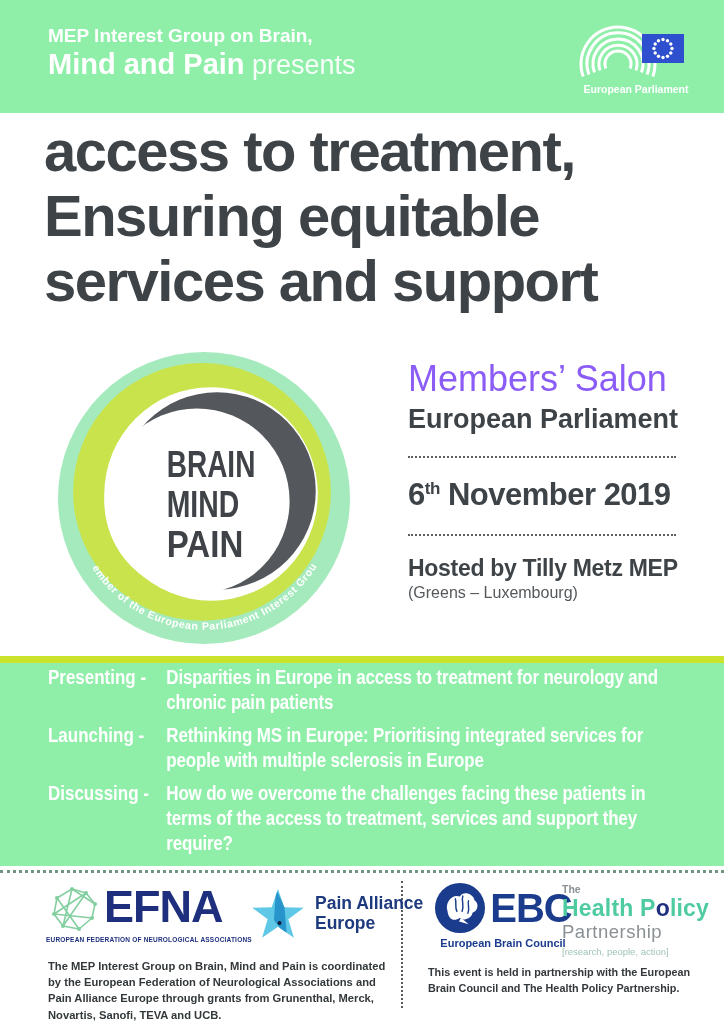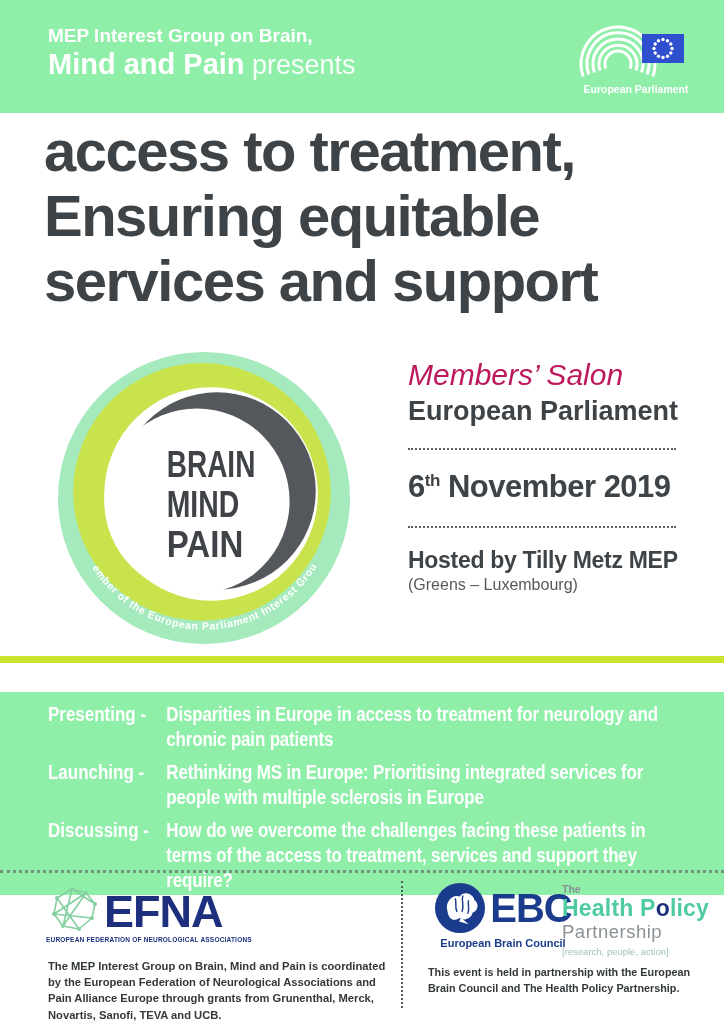--- a/index.html
+++ b/index.html
@@ -17,44 +17,44 @@
 
   
   .main-title{position:absolute;left:44px;top:119px;color:#3E4347;font-size:58px;
               font-weight:700;line-height:1.12;letter-spacing:-1.5px;}
 
   
   .bmp-logo{position:absolute;left:58px;top:352px;}
 
   
   .event-col{position:absolute;left:408px;top:358px;width:272px;color:#3E4347;}
-  .venue{font-size:30px;font-weight:400;color:#be185d;white-space:nowrap;font-style:italic;}
+  .venue{font-size:36px;font-weight:400;color:#8b5cf6;white-space:nowrap;}
   .institution{font-size:27px;font-weight:700;margin-top:4px;white-space:nowrap;}
   .dots{border-top:2px dotted #5a5e60;width:268px;margin-top:21px;margin-bottom:19px;}
   .date-line{font-size:31px;font-weight:700;white-space:nowrap;letter-spacing:-0.5px;}
   .date-line sup{font-size:17px;}
   .time-line{font-size:31px;font-weight:700;margin-top:7px;letter-spacing:-0.5px;}
   .host{font-size:23px;font-weight:700;white-space:nowrap;letter-spacing:-0.3px;}
   .host-detail{font-size:16px;color:#55595C;margin-top:2px;}
 
   
   .lime-bar{position:absolute;left:0;top:656px;width:724px;height:7px;background:#CBE32B;}
   .agenda{position:absolute;left:0;top:663px;width:724px;height:203px;background:#8FEFA9;
-          box-sizing:border-box;padding:10px 0 0 48px;margin-top:29px;}
+          box-sizing:border-box;padding:2px 0 0 48px;}
   .agenda-content{transform:scaleX(0.87);transform-origin:left top;width:760px;}
   .agenda-row{display:flex;color:#ffffff;margin-bottom:8px;}
   .agenda-label{flex:none;width:136px;font-size:19.5px;font-weight:700;line-height:1.28;}
   .agenda-text{width:572px;font-size:19.5px;font-weight:700;line-height:1.28;letter-spacing:-0.2px;}
 
   
   .bottom-divider{position:absolute;left:0;top:870px;width:724px;border-top:3px dotted #74937F;}
   .vertical-divider{position:absolute;left:401px;top:881px;height:127px;border-left:2px dotted #565a5c;}
 
   .efna{position:absolute;left:46px;top:884px;width:200px;}
-  .efna-row{display:flex;align-items:flex-end;}
+  .efna-row{display:flex;align-items:flex-start;}
   .efna-name{font-size:45px;font-weight:700;color:#1E2F7D;letter-spacing:-1px;line-height:1;margin-left:4px;}
   .efna-tagline{font-size:6.5px;font-weight:700;color:#1E2F7D;letter-spacing:0.2px;margin-top:2px;white-space:nowrap;}
 
   .pae{position:absolute;left:250px;top:886px;display:flex;align-items:center;}
   .pae-text{margin-left:9px;color:#1E3A7F;font-size:17.5px;font-weight:700;line-height:1.12;}
 
   .ebc{position:absolute;left:428px;top:882px;width:150px;text-align:center;}
   .ebc-row{display:flex;align-items:center;justify-content:center;}
   .ebc-name{font-size:40px;font-weight:700;color:#1B3C8C;letter-spacing:-1px;line-height:1;margin-left:4px;}
   .ebc-tagline{font-size:11px;font-weight:700;color:#1B3C8C;margin-top:3px;white-space:nowrap;}
@@ -180,20 +180,36 @@
             <circle cx="33" cy="45" r="2"></circle>
           <circle cx="17" cy="42" r="2"></circle>
             <circle cx="8" cy="30" r="2"></circle>
         </g>
       </svg>
       <div class="efna-name">EFNA</div>
     </div>
     <div class="efna-tagline">EUROPEAN FEDERATION OF NEUROLOGICAL ASSOCIATIONS</div>
   </div>
 
+  <div class="pae">
+    <svg width="56" height="56" viewBox="0 0 56 56">
+      <defs>
+        <clipPath id="starClip">
+          <polygon points="28,3 34.3,21.3 53.7,21.7 38.3,33.3 43.9,51.8 28,40.8 12.1,51.8 17.7,33.3 2.3,21.7 21.7,21.3"></polygon>
+        </clipPath>
+      </defs>
+      <polygon points="28,3 34.3,21.3 53.7,21.7 38.3,33.3 43.9,51.8 28,40.8 12.1,51.8 17.7,33.3 2.3,21.7 21.7,21.3" fill="#5EC8E6"></polygon>
+      <polygon points="26,3 34.5,21.3 37,52 24,34" fill="#2794CC" clip-path="url(#starClip)"></polygon>
+      <circle cx="29.5" cy="37" r="2" fill="#121b36"></circle>
+    </svg>
+    <div class="pae-text">
+      <div>Pain Alliance</div>
+      <div>Europe</div>
+    </div>
+  </div>
 
   <div class="ebc">
     <div class="ebc-row">
       <svg width="52" height="52" viewBox="0 0 54 54">
         <circle cx="27" cy="27" r="26" fill="#1B3C8C"></circle>
         <path d="M 14 30 C 11 21 19 12 27 15 C 30 9 41 12 42 19 C 47 22 46 30 40 32 C 39 38 31 41 27 37 C 20 42 15 38 14 30 Z" fill="#ffffff"></path>
         <g fill="none" stroke="#1B3C8C" stroke-width="1.5">
           <path d="M 22 17 C 24 22 21 26 24 31"></path>
           <path d="M 30 14 C 28 20 32 24 29 31"></path>
           <path d="M 36 19 C 34 23 38 27 35 33"></path>

